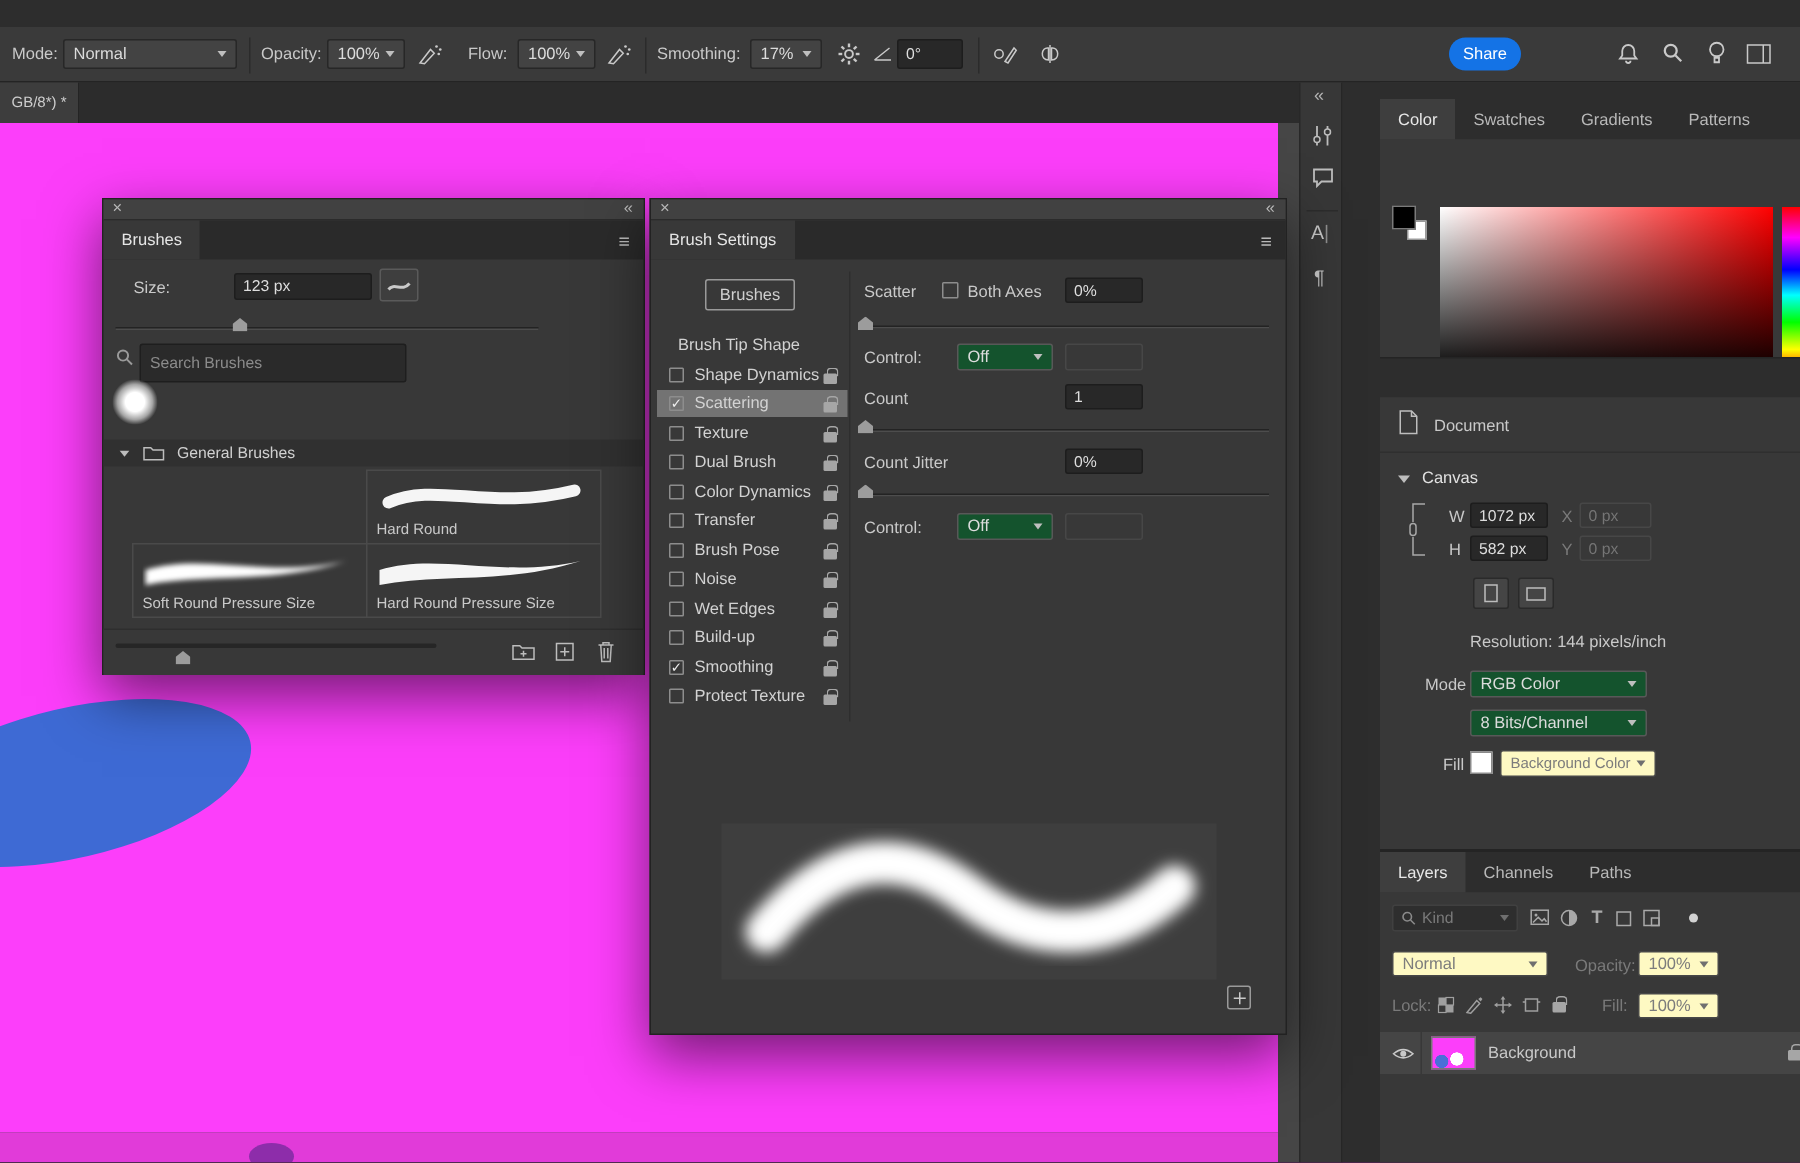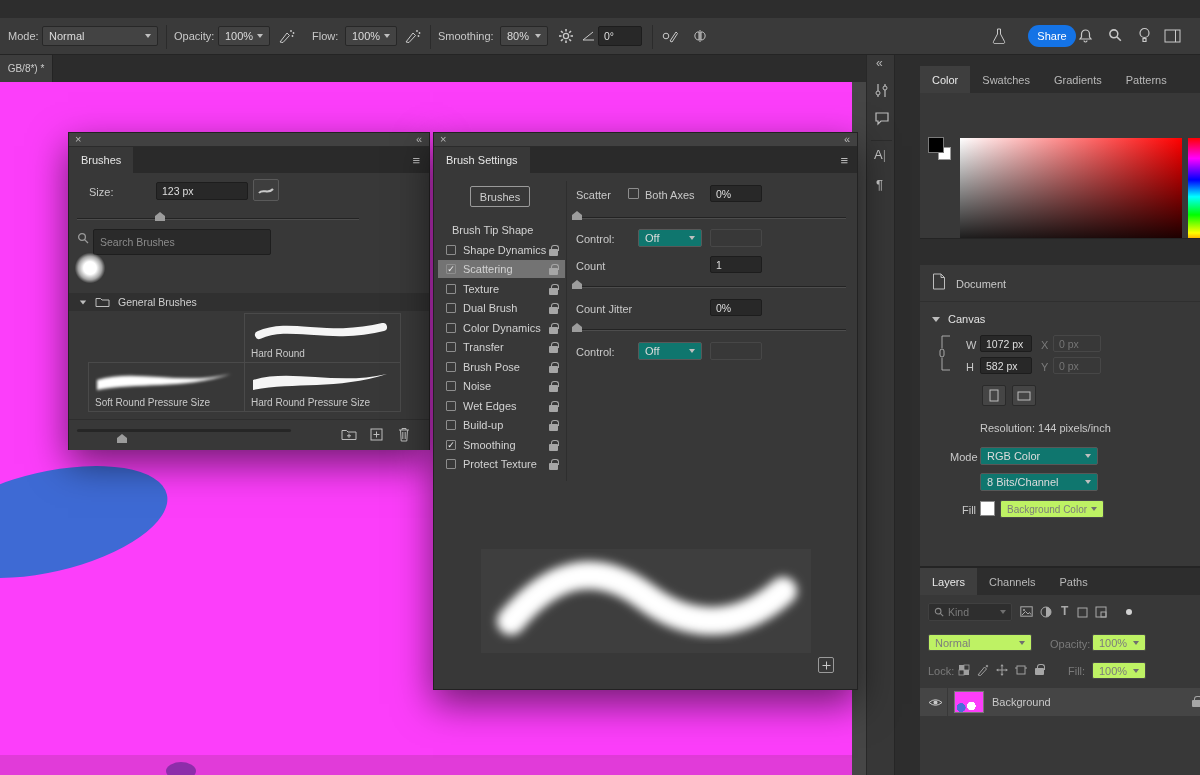--- a/index.html
+++ b/index.html
@@ -5,22 +5,22 @@
   *{margin:0;padding:0;box-sizing:border-box}
   html,body{background:#1b1b1b}
   body{font-family:"Liberation Sans",sans-serif}
   #stage{position:relative;width:1200px;height:775px;background:#2d2d2d;overflow:hidden;font-size:11px;color:#cfcfcf}
   .abs{position:absolute}
   .lbl{font-size:11px;color:#c9c9c9;white-space:nowrap}
   .dim{color:#7a7a7a}
   .caret{display:inline-block;width:0;height:0;border-left:3.5px solid transparent;border-right:3.5px solid transparent;border-top:4px solid #bfbfbf}
   .caret.dimc{border-top-color:#6f6f6f}
   .dd{display:flex;align-items:center;justify-content:space-between;background:#434343;border:1px solid #272727;border-radius:2px;padding:0 6px;height:20px;font-size:11px;color:#dcdcdc}
-  .dd.panel-dd{background:#0f766e;border-color:#585858;height:18px}
-  .dd.disabled{background:#bef264;border-color:#474747;color:#7c7c7c}
+  .dd.panel-dd{background:#14532d;border-color:#585858;height:18px}
+  .dd.disabled{background:#fef9c3;border-color:#474747;color:#7c7c7c}
   .field{background:#282828;border:1px solid #1d1d1d;border-radius:2px;color:#dedede;font-size:10.5px;display:flex;align-items:center;padding:0 5px}
   .field.disabled{background:#383838;border-color:#474747;color:#757575}
   .vsep{position:absolute;width:1px;height:24px;background:#2b2b2b;top:7px}
   .panel{position:absolute;background:#383838;box-shadow:0 14px 36px rgba(0,0,0,.55);border:1px solid #222;z-index:6}
   .panel-head{position:absolute;left:0;top:0;right:0;height:14px;background:#414141;border-bottom:1px solid #2b2b2b}
   .close-x{position:absolute;left:6px;top:0;font-size:11px;line-height:13px;color:#b9b9b9}
   .collapse{position:absolute;right:7px;top:0;font-size:11px;line-height:13px;color:#b9b9b9}
   .tabrow{position:absolute;left:0;right:0;top:14px;height:26px;background:#2a2a2a;display:flex;align-items:stretch}
   .tab{display:flex;align-items:center;padding:0 12px;font-size:11px;color:#b9b9b9}
   .tab.active{background:#383838;color:#e6e6e6}
@@ -89,21 +89,21 @@
           <g fill="#c9c9c9">
             <circle cx="13" cy="3" r="0.9"></circle>
             <circle cx="15.5" cy="5" r="0.9"></circle>
             <circle cx="14.5" cy="8" r="0.9"></circle>
           </g>
         </svg>
     </div>
     <div class="vsep" style="left:430px"></div>
     <span class="abs lbl" style="left:438px;top:12px">Smoothing:</span>
     <div class="abs dd" style="left:500px;top:8px;width:48px">
-      <span>80%</span>
+      <span>17%</span>
         <span class="caret"></span>
     </div>
     <div class="abs iconbtn" style="left:558px;top:10px">
       <svg width="16" height="16" viewBox="0 0 16 16">
           <circle cx="8" cy="8" r="2.6" fill="none" stroke="#c9c9c9" stroke-width="1.3"></circle>
           <g stroke="#c9c9c9" stroke-width="1.6">
             <line x1="8" y1="1" x2="8" y2="3.5"></line>
             <line x1="8" y1="12.5" x2="8" y2="15"></line>
             <line x1="1" y1="8" x2="3.5" y2="8"></line>
             <line x1="12.5" y1="8" x2="15" y2="8"></line>
@@ -135,21 +135,21 @@
           <path d="M7 3 C2 2, 1 11, 7 11 Z" fill="none" stroke="#c9c9c9"></path>
           <path d="M9 3 C14 2, 15 11, 9 11 Z" fill="none" stroke="#c9c9c9"></path>
         </svg>
     </div>
 
     <div class="abs iconbtn" style="left:992px;top:10px">
       <svg width="14" height="16" viewBox="0 0 14 16">
           <path d="M5.5 1 h3 v5 l4 7.5 a1.5 1.5 0 0 1 -1.3 2.2 H2.8 a1.5 1.5 0 0 1 -1.3 -2.2 L5.5 6 Z" fill="none" stroke="#c9c9c9"></path>
         </svg>
     </div>
-    <div class="share-btn" style="left:1028px;top:7px;width:48px;height:22px">
+    <div class="share-btn" style="left:966px;top:7px;width:48px;height:22px">
       <span>Share</span>
     </div>
     <div class="abs iconbtn" style="left:1078px;top:10px">
       <svg width="15" height="16" viewBox="0 0 15 16">
           <path d="M7.5 2 a4 4 0 0 1 4 4 v3 l1.5 2 h-11 l1.5 -2 v-3 a4 4 0 0 1 4 -4 z" fill="none" stroke="#c9c9c9" stroke-width="1.2"></path>
           <path d="M6 12.5 a1.5 1.5 0 0 0 3 0" fill="none" stroke="#c9c9c9" stroke-width="1.2"></path>
         </svg>
     </div>
     <div class="abs iconbtn" style="left:1108px;top:10px">
       <svg width="14" height="14" viewBox="0 0 12 12">

